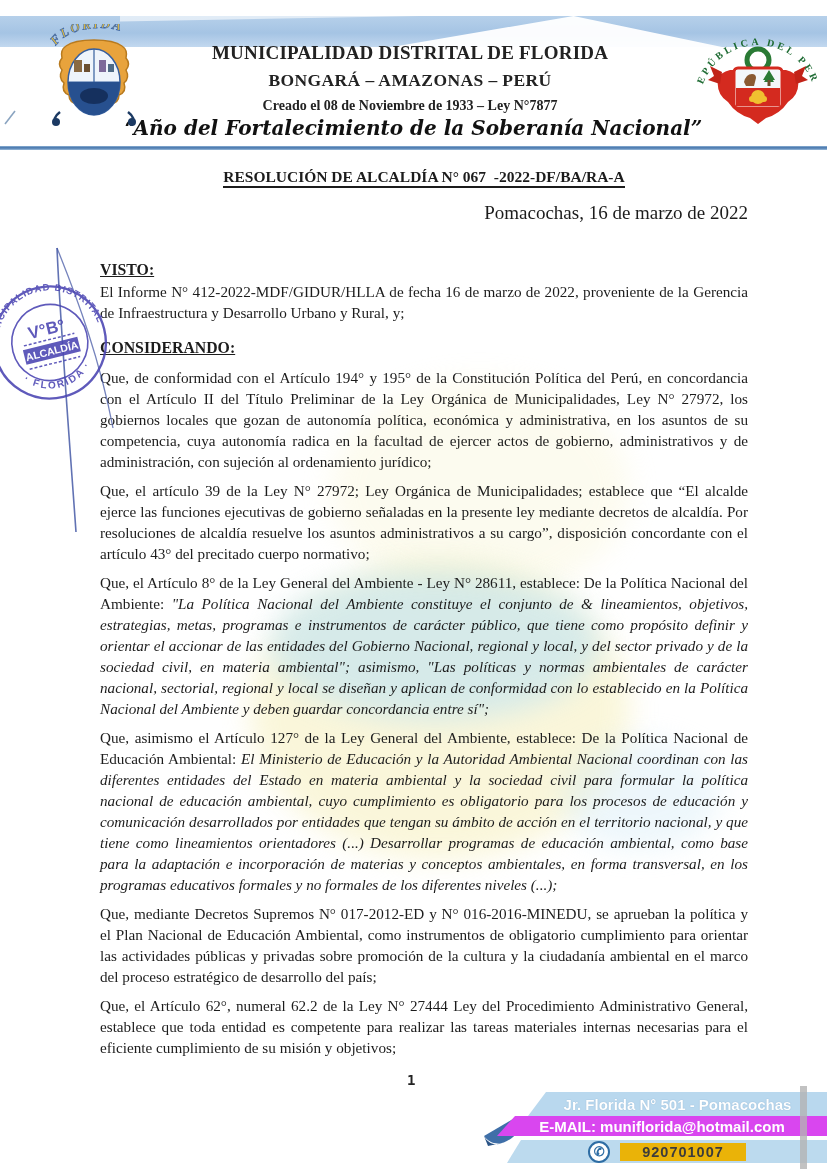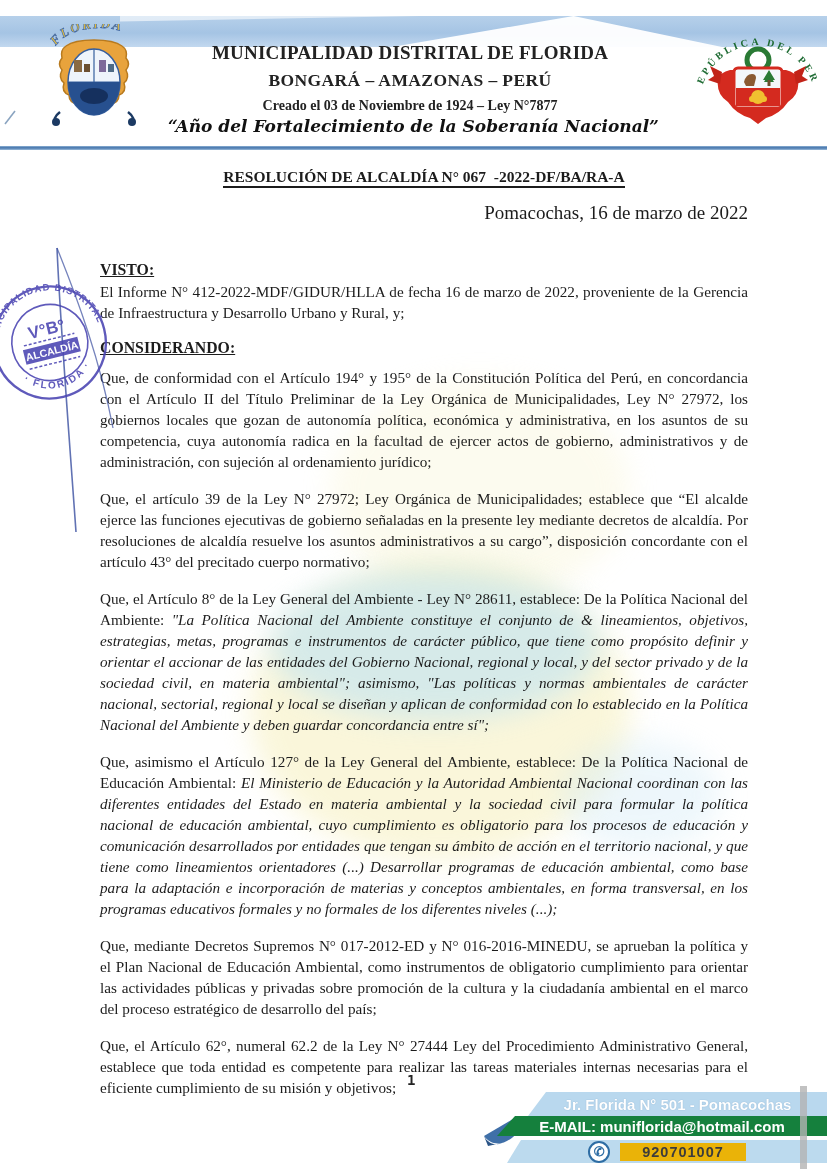--- a/index.html
+++ b/index.html
@@ -13,33 +13,33 @@
   .band-notch2{position:absolute;left:120px;top:16px;width:300px;height:31px;background:#ffffff;
         clip-path:polygon(100% 0,0 18%,0 0);opacity:.6;}
   .corner-mark{position:absolute;left:3px;top:110px;width:14px;height:16px;}
   
   .hdr{position:absolute;left:148px;top:42px;width:524px;text-align:center;
        font-family:Liberation Serif, serif;font-weight:700;color:#222;}
   .hdr .l1{font-size:19px;letter-spacing:.2px;}
   .hdr .l2{font-size:17.5px;margin-top:6px;letter-spacing:.4px;}
   .hdr .l3{font-size:14px;margin-top:7px;}
   .motto{position:absolute;left:0;top:116px;width:827px;text-align:center;
-         font-family:"DejaVu Serif",serif;font-style:italic;font-weight:700;font-size:17px;color:#111;}
+         font-family:"DejaVu Serif",serif;font-style:italic;font-weight:700;font-size:20px;color:#111;}
   .rule{position:absolute;left:0;top:146px;width:827px;height:4px;
         background:linear-gradient(180deg,#8fb2d4,#4474ab 45%,#9cbcdb);}
   
   .doc{position:absolute;left:100px;top:166px;width:648px;font-size:15.2px;line-height:21px;z-index:3;}
   .doc-title{text-align:center;font-weight:700;font-size:15.5px;}
   .doc-title span{border-bottom:2px solid #1c1c1c;padding-bottom:1px;}
   .dateline{text-align:right;margin-top:15px;font-size:19px;}
   .sect{font-weight:700;text-decoration:underline;font-size:15.8px;}
   .visto-h{margin-top:36px;}
   .cons-h{margin-top:14px;}
   .para{text-align:justify;margin-top:0;}
-  .p-gap{margin-top:16px;}
+  .p-gap{margin-top:8px;}
   .visto-b{margin-top:1px;text-align:justify;}
   .cons-first{margin-top:9px;}
   .page-num{position:absolute;left:407px;top:1072px;font-family:"DejaVu Sans Mono",monospace;
             font-weight:700;font-size:14px;color:#222;z-index:4;}
   
   .wm{position:absolute;border-radius:50%;filter:blur(14px);z-index:1;}
   .wm-y1{left:250px;top:560px;width:380px;height:300px;background:#f4ecae;opacity:.45;}
   .wm-b1{left:270px;top:570px;width:330px;height:150px;background:#bfe3f3;opacity:.6;}
   .wm-y2{left:330px;top:380px;width:300px;height:220px;background:#f6f0c0;opacity:.25;}
   .wm-b2{left:560px;top:740px;width:160px;height:110px;background:#cde8f5;opacity:.35;}
@@ -49,21 +49,21 @@
   .sig-strokes{position:absolute;left:0;top:230px;width:200px;height:330px;z-index:4;}
   
   .seal-left{position:absolute;left:36px;top:24px;width:116px;height:120px;z-index:2;}
   .seal-right{position:absolute;left:692px;top:8px;width:132px;height:132px;z-index:2;}
   
   .ribbon{position:absolute;font-family:"Liberation Sans",sans-serif;font-weight:700;color:#ffffff;
           display:flex;align-items:center;justify-content:center;z-index:5;}
   .rb1{left:528px;top:1092px;width:299px;height:24px;background:#b9d8ee;
        clip-path:polygon(18px 0,100% 0,100% 100%,0 100%);font-size:15px;color:#fff;
        text-shadow:0 0 1px #7aa3c8;}
-  .rb2{left:497px;top:1116px;width:330px;height:20px;background:#15803d;
+  .rb2{left:497px;top:1116px;width:330px;height:20px;background:#d946ef;
        clip-path:polygon(18px 0,100% 0,100% 100%,0 100%);font-size:15px;}
   .rb3{left:507px;top:1140px;width:320px;height:23px;background:#bcdaee;
        clip-path:polygon(14px 0,100% 0,100% 100%,0 100%);font-size:14px;color:#444;}
   .rb-tail{position:absolute;left:478px;top:1116px;width:40px;height:34px;z-index:5;}
   .phone-chip{display:flex;align-items:center;gap:10px;}
   .phone-ic{width:18px;height:18px;border-radius:50%;background:#ffffff;color:#2e6da4;
             border:2px solid #2e6da4;font-size:13px;line-height:18px;text-align:center;
             font-weight:700;}
   .phone-box{background:#eab308;color:#3c3c3c;padding:1px 22px;font-size:14.5px;letter-spacing:1px;}
   .edge-shadow{position:absolute;left:800px;top:1086px;width:7px;height:83px;background:#b3b3b3;
@@ -123,21 +123,21 @@
     <path d="M77,62 l6,10 h-12 Z M77,66 l5,8 h-10 Z" fill="#2a7a35"></path>
     <rect x="75.5" y="72" width="3" height="6" fill="#6b4f30"></rect>
     <circle cx="66" cy="89" r="7" fill="#f0c030"></circle>
     <circle cx="60" cy="91" r="3" fill="#f0c030"></circle>
     <circle cx="72" cy="91" r="3" fill="#f0c030"></circle>
   </svg>
 
   <div class="hdr">
     <div class="l1">MUNICIPALIDAD DISTRITAL DE FLORIDA</div>
     <div class="l2">BONGARÁ – AMAZONAS – PERÚ</div>
-    <div class="l3">Creado el 03 de Noviembre de 1924 – Ley N°7877</div>
+    <div class="l3">Creado el 08 de Noviembre de 1933 – Ley N°7877</div>
   </div>
   <div class="motto">“Año del Fortalecimiento de la Soberanía Nacional”</div>
   <div class="rule"></div>
 
   <div class="wm wm-y2"></div>
   <div class="wm wm-y1"></div>
   <div class="wm wm-b1"></div>
   <div class="wm wm-b2"></div>
 
   <div class="doc">

